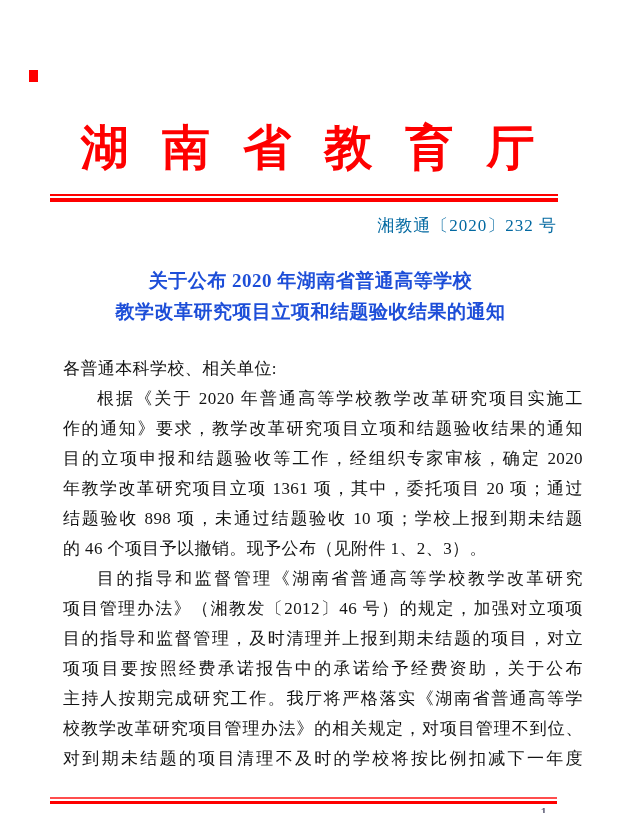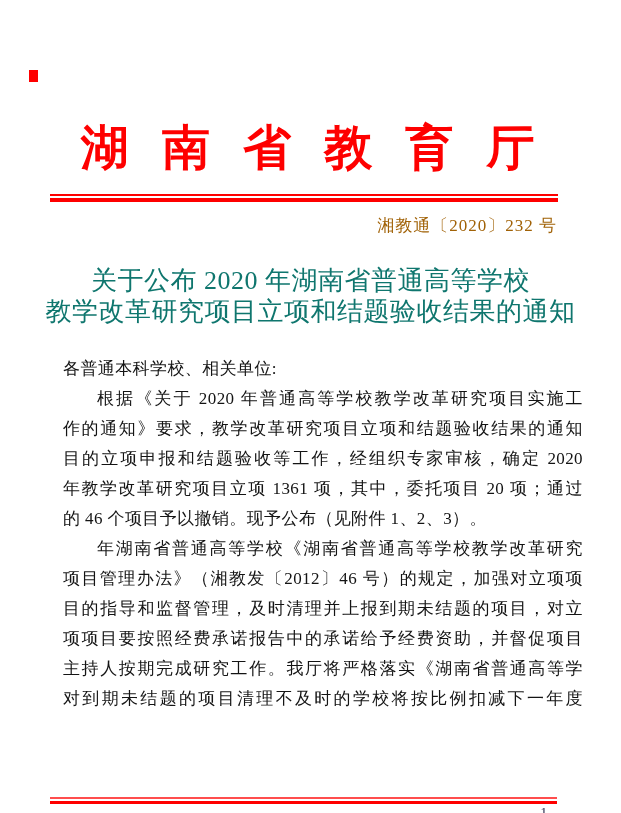--- a/index.html
+++ b/index.html
@@ -36,32 +36,32 @@
     top: 178px; left: 50px;
     width: 508px;
     height: 2px;
     border-top: 2px solid #fe0000;
     border-bottom: 4px solid #fe0000;
   }
   .docnum {
     position: absolute;
     top: 198px; right: 64px;
     font-size: 17px;
-    color: #a16207;
+    color: #0369a1;
     letter-spacing: 1px;
     white-space: nowrap;
   }
   .title {
     position: absolute;
     top: 249px; left: 0; right: 0;
     text-align: center;
-    font-size: 26px;
-    font-weight: normal;
+    font-size: 19px;
+    font-weight: bold;
     line-height: 31px;
-    color: #0f766e;
+    color: #1d4ed8;
     letter-spacing: 0.5px;
   }
   .bodytext {
     position: absolute;
     top: 338px; left: 63px;
     width: 520px;
     font-size: 17px;
     line-height: 30px;
     color: #141414;
     letter-spacing: 0.4px;
@@ -106,26 +106,28 @@
     <div>教学改革研究项目立项和结题验收结果的通知</div>
   </div>
 
   <div class="bodytext">
     <div class="line salutation">各普通本科学校、相关单位:</div>
 
     <div class="line j indent">根据《关于 2020 年普通高等学校教学改革研究项目实施工</div>
     <div class="line j">作的通知》要求，教学改革研究项目立项和结题验收结果的通知</div>
     <div class="line j">目的立项申报和结题验收等工作，经组织专家审核，确定 2020</div>
     <div class="line j">年教学改革研究项目立项 1361 项，其中，委托项目 20 项；通过</div>
+    <div class="line j">结题验收 898 项，未通过结题验收 10 项；学校上报到期未结题</div>
     <div class="line last">的 46 个项目予以撤销。现予公布（见附件 1、2、3）。</div>
 
-    <div class="line j indent">年湖南省普通高等学校《湖南省普通高等学校教学改革研究</div>
+    <div class="line j indent">目的指导和监督管理《湖南省普通高等学校教学改革研究</div>
     <div class="line j">项目管理办法》（湘教发〔2012〕46 号）的规定，加强对立项项</div>
     <div class="line j">目的指导和监督管理，及时清理并上报到期未结题的项目，对立</div>
-    <div class="line j">项项目要按照经费承诺报告中的承诺给予经费资助，并督促项目</div>
+    <div class="line j">项项目要按照经费承诺报告中的承诺给予经费资助，关于公布</div>
     <div class="line j">主持人按期完成研究工作。我厅将严格落实《湖南省普通高等学</div>
+    <div class="line j">校教学改革研究项目管理办法》的相关规定，对项目管理不到位、</div>
     <div class="line j">对到期未结题的项目清理不及时的学校将按比例扣减下一年度</div>
   </div>
 
   <div class="rule-bottom"></div>
   <div class="pagenum">1</div>
 
 </div>
 
 </body></html>

